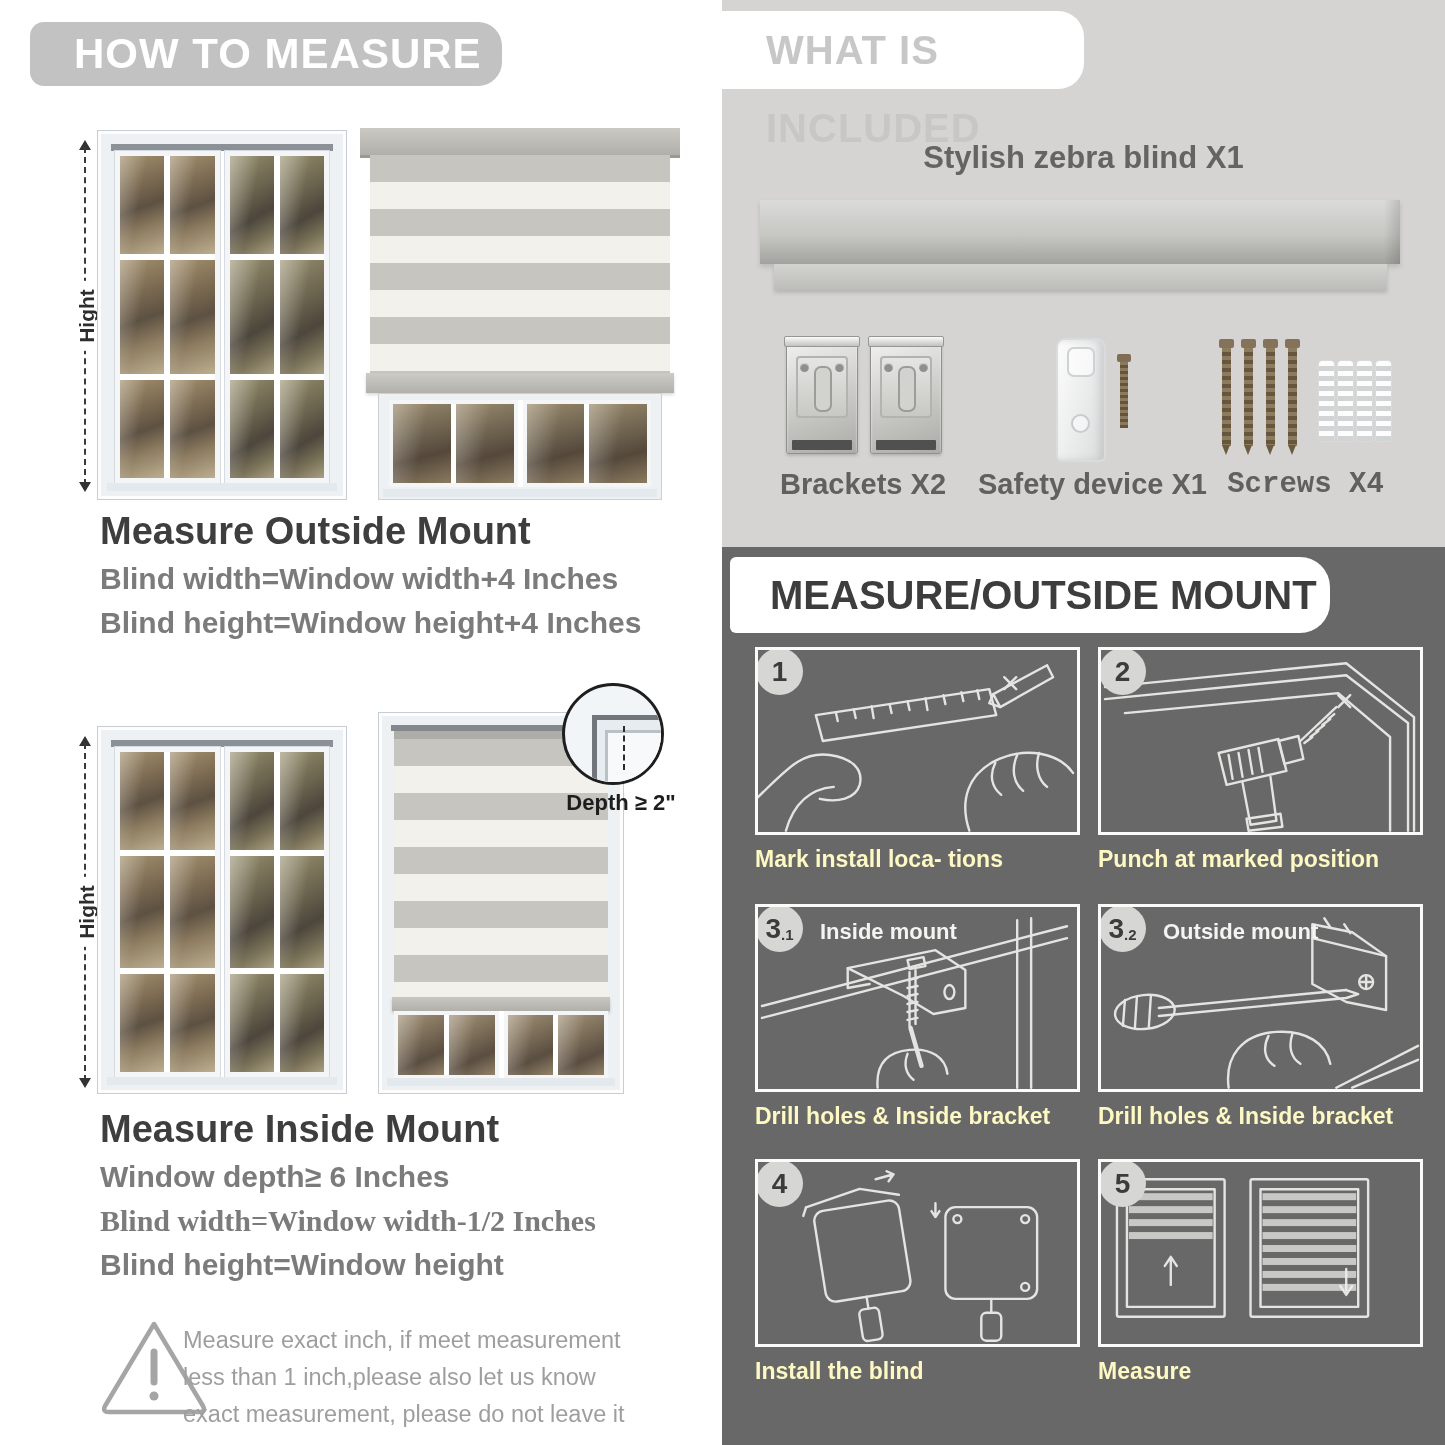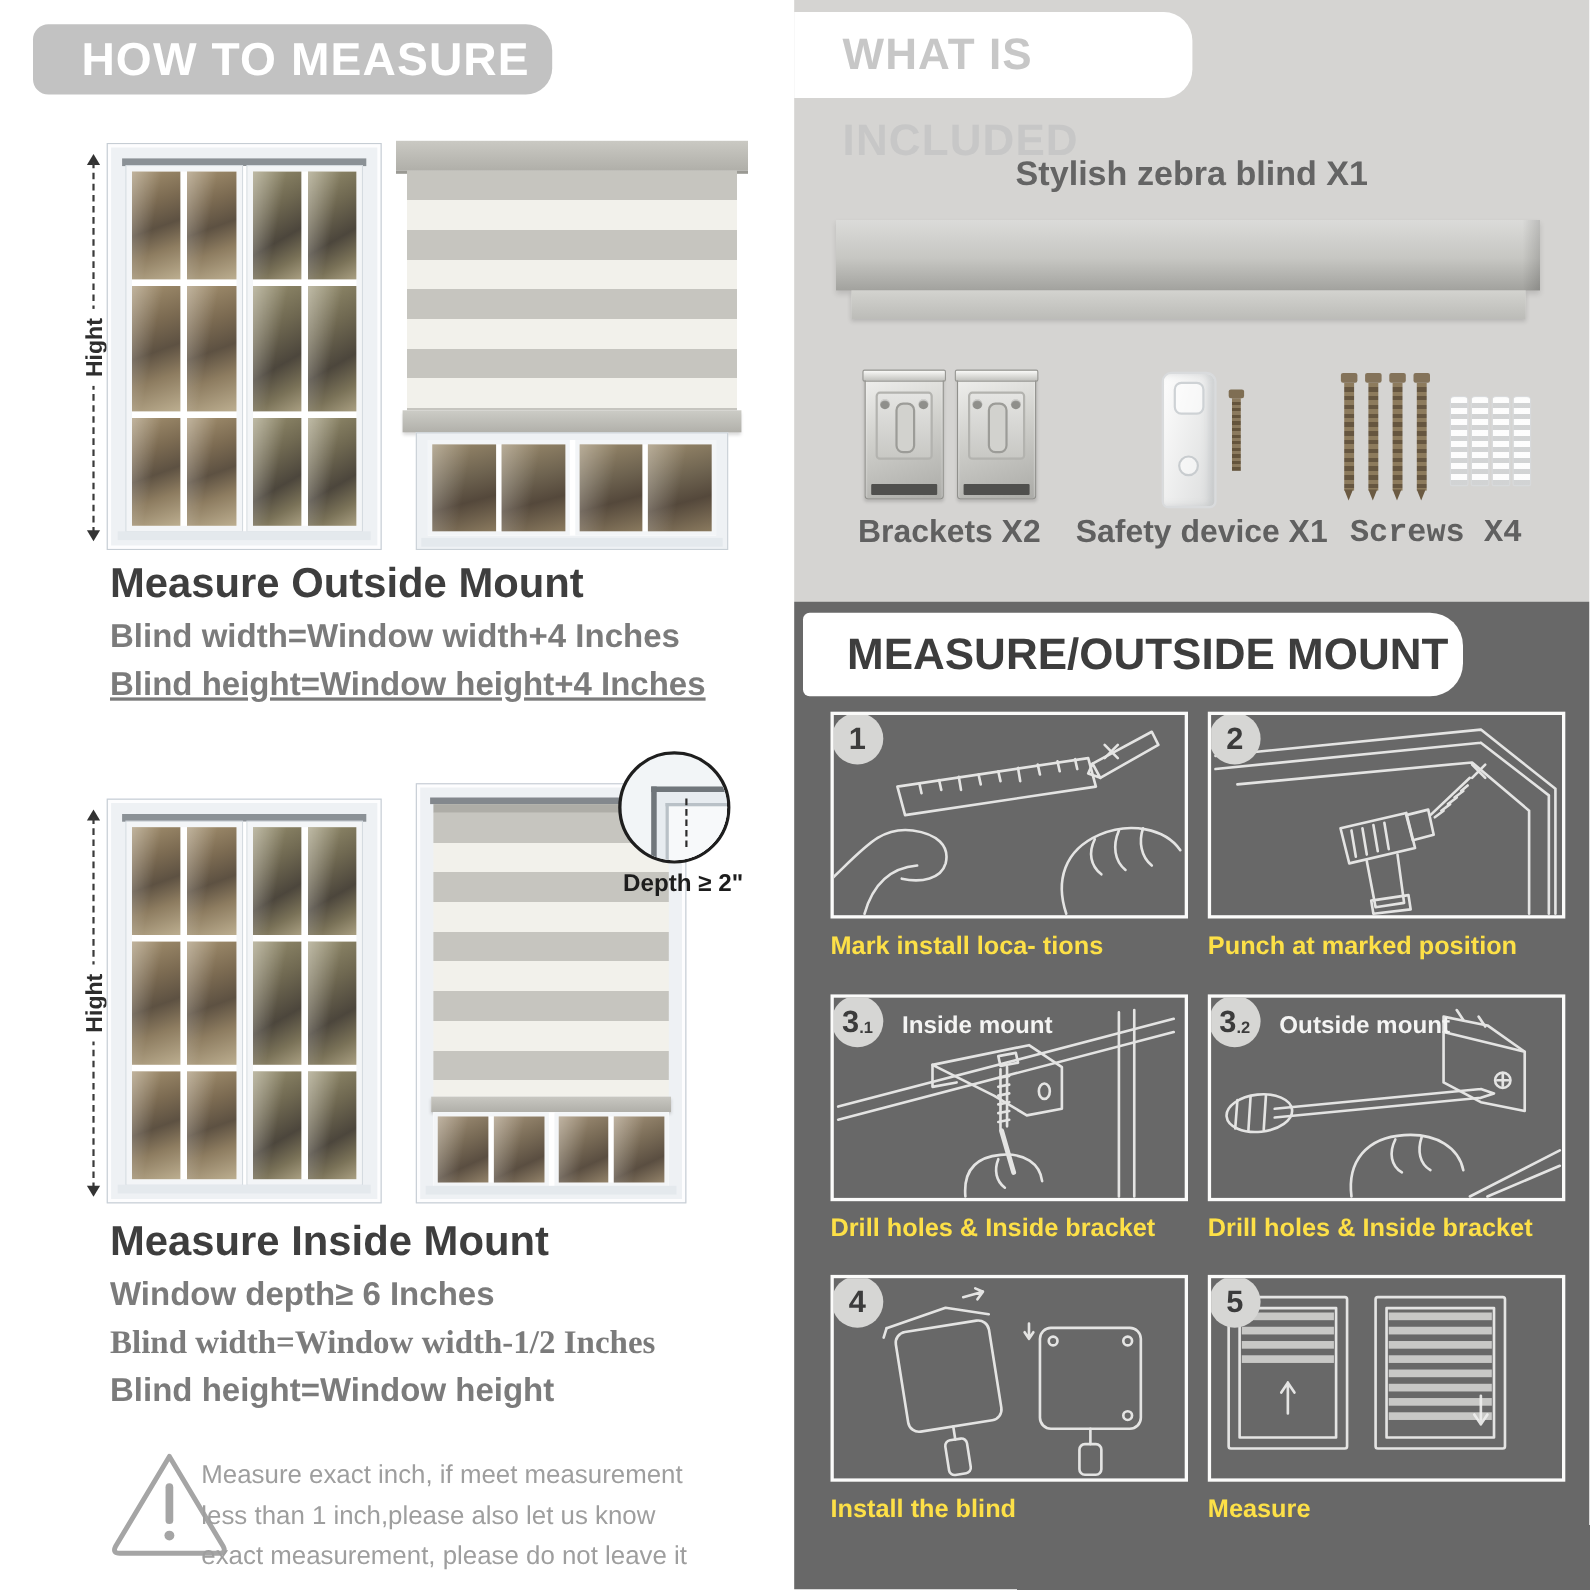--- a/index.html
+++ b/index.html
@@ -149,21 +149,21 @@
     background:repeating-linear-gradient(180deg,rgba(255,255,255,.95) 0 5px,rgba(208,211,213,.65) 5px 10px);}
   .item-label{position:absolute;color:#606060;font-weight:bold;font-size:29px;text-align:center;}
 
   
   .step{position:absolute;width:325px;}
   .panel{position:relative;height:188px;border:3px solid #fbfbfa;overflow:hidden;box-sizing:border-box;}
   .badge{position:absolute;left:-2px;top:-2px;width:47px;height:47px;border-radius:50%;background:#d6d6d4;
     color:#3c3c3c;font-weight:bold;font-size:28px;display:flex;align-items:center;justify-content:center;}
   .badge .sub{font-size:15px;margin-top:12px;}
   .ptitle{position:absolute;left:62px;top:12px;color:#f4f4f3;font-weight:bold;font-size:22px;}
-  .caption{margin-top:11px;color:#fde047;font-weight:bold;font-size:23px;}
+  .caption{margin-top:11px;color:#fef9c3;font-weight:bold;font-size:23px;}
   .panel svg{position:absolute;inset:0;width:100%;height:100%;}
   .lineart{stroke:#efefee;stroke-width:2.4;fill:none;stroke-linecap:round;stroke-linejoin:round;opacity:.92;}
 
   
   .warn-icon{position:absolute;left:95px;top:1314px;}
 </style>
 </head>
 <body>
 
 <div id="root">
@@ -220,21 +220,21 @@
                 <i></i>
               </div>
           </div>
           <div class="usill"></div>
         </div>
       </div>
     </div>
 
     <div class="sec-heading" style="top:510px;">Measure Outside Mount</div>
     <div class="formula" style="top:562px;">Blind width=Window width+4 Inches</div>
-    <div class="formula" style="top:606px;text-decoration:underline;">Blind height=Window height+4 Inches</div>
+    <div class="formula" style="top:606px;">Blind height=Window height+4 Inches</div>
 
     <div>
       <div class="h-meas" style="left:103px;top:700px;width:230px;">
         <div class="line"></div>
           <div class="dl"></div>
           <div class="dr"></div>
         <span class="lab">Width</span>
       </div>
       <div class="v-meas" style="left:76px;top:736px;height:352px;">
         <div class="line"></div>

